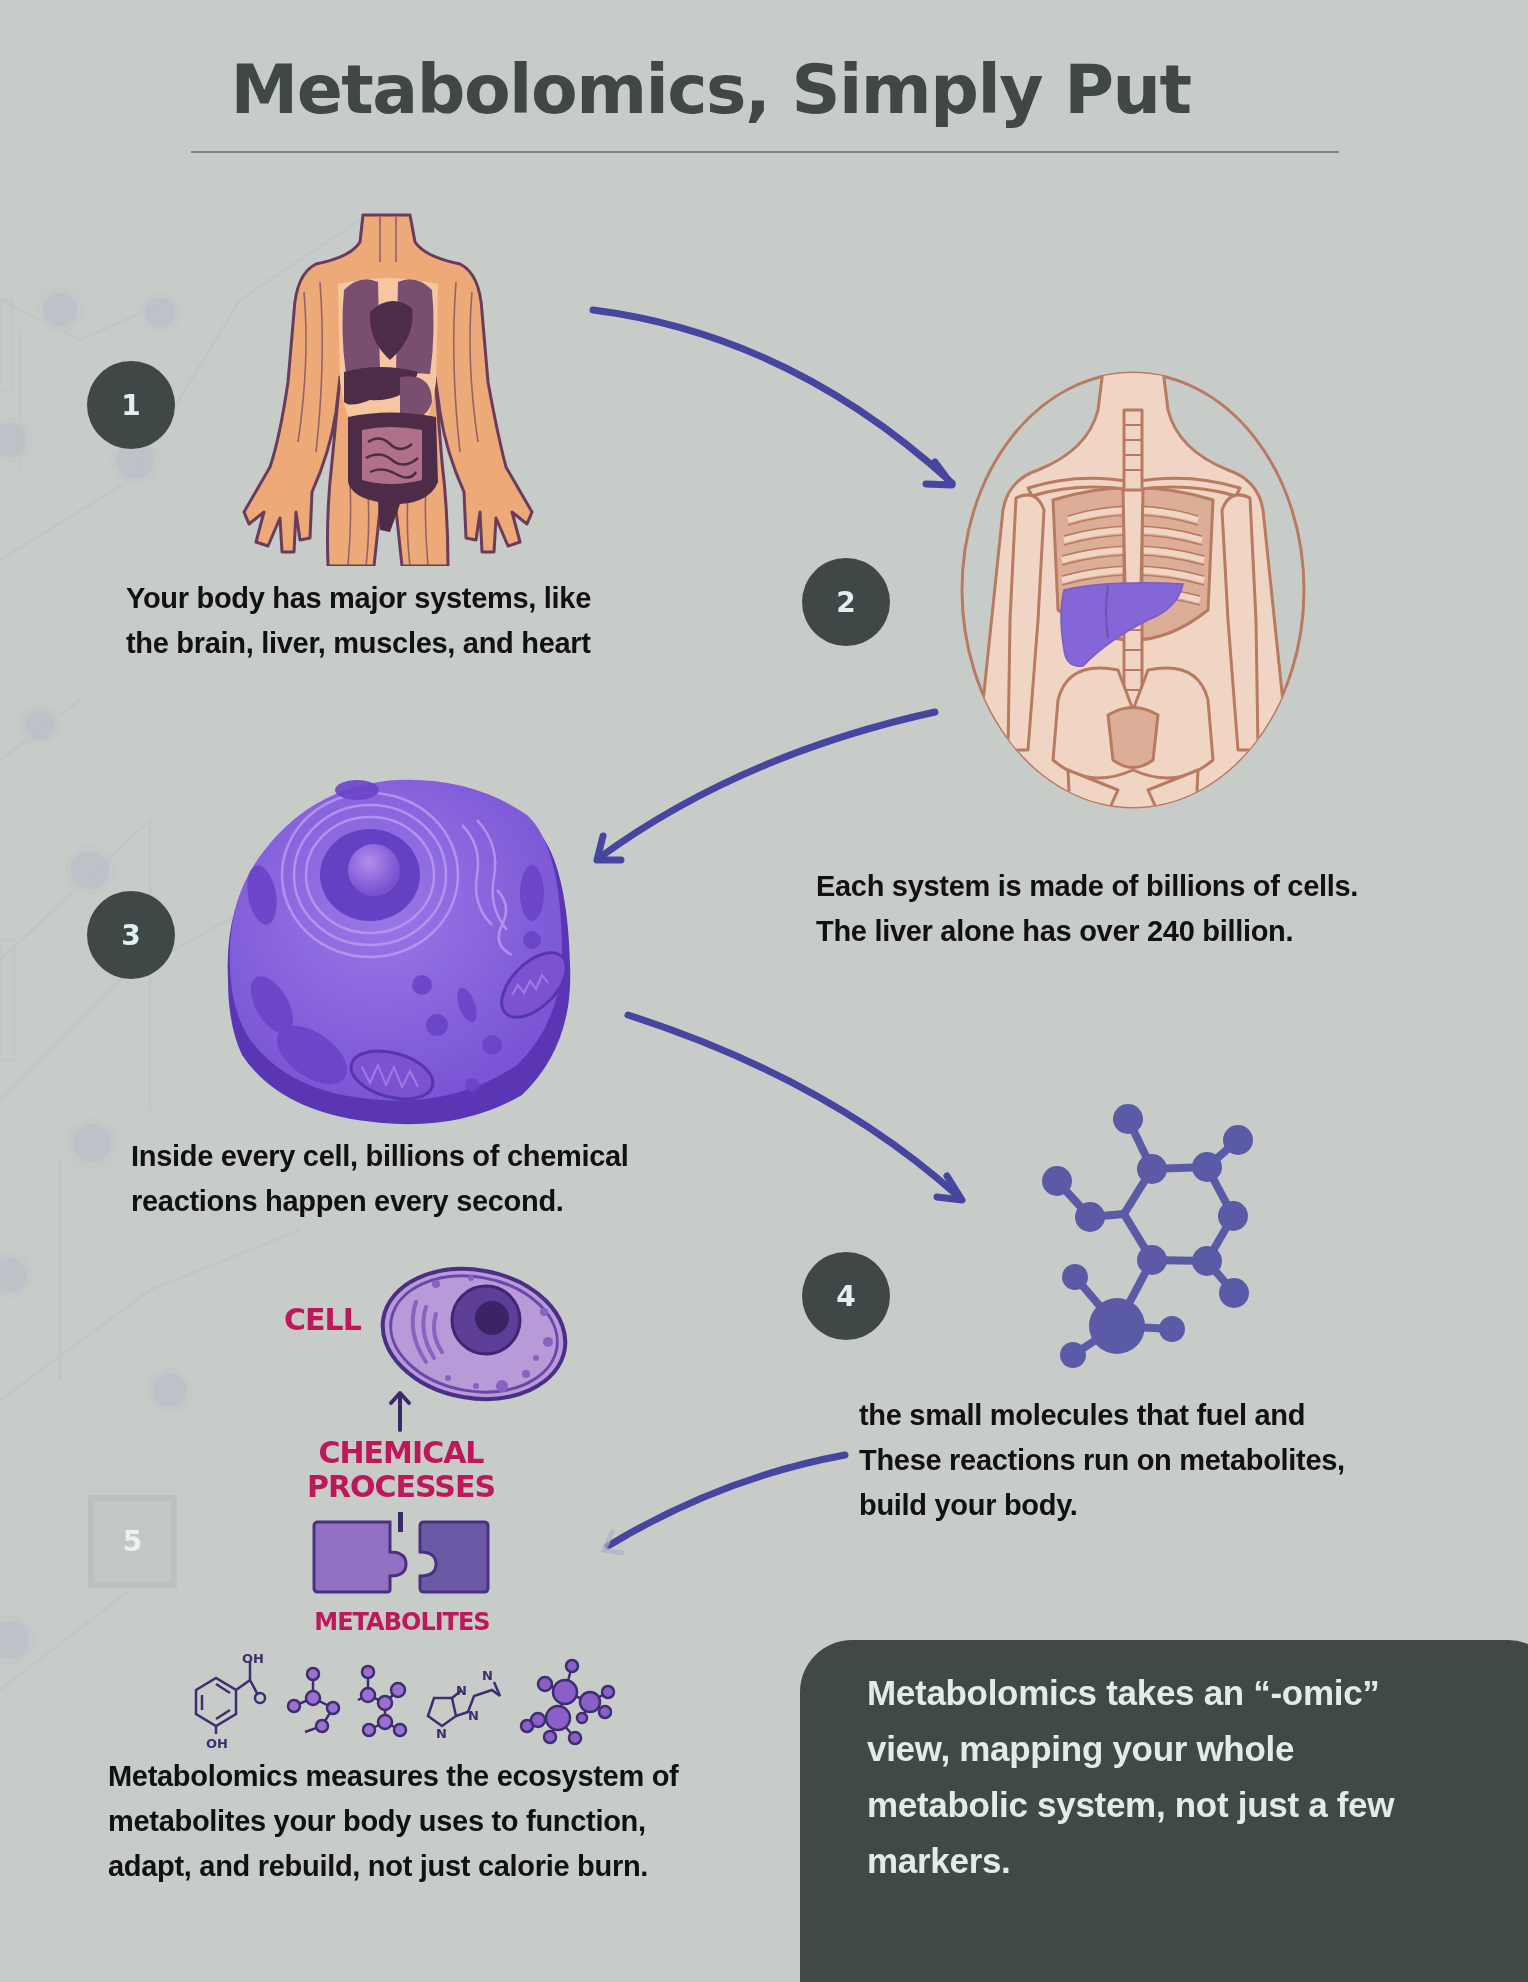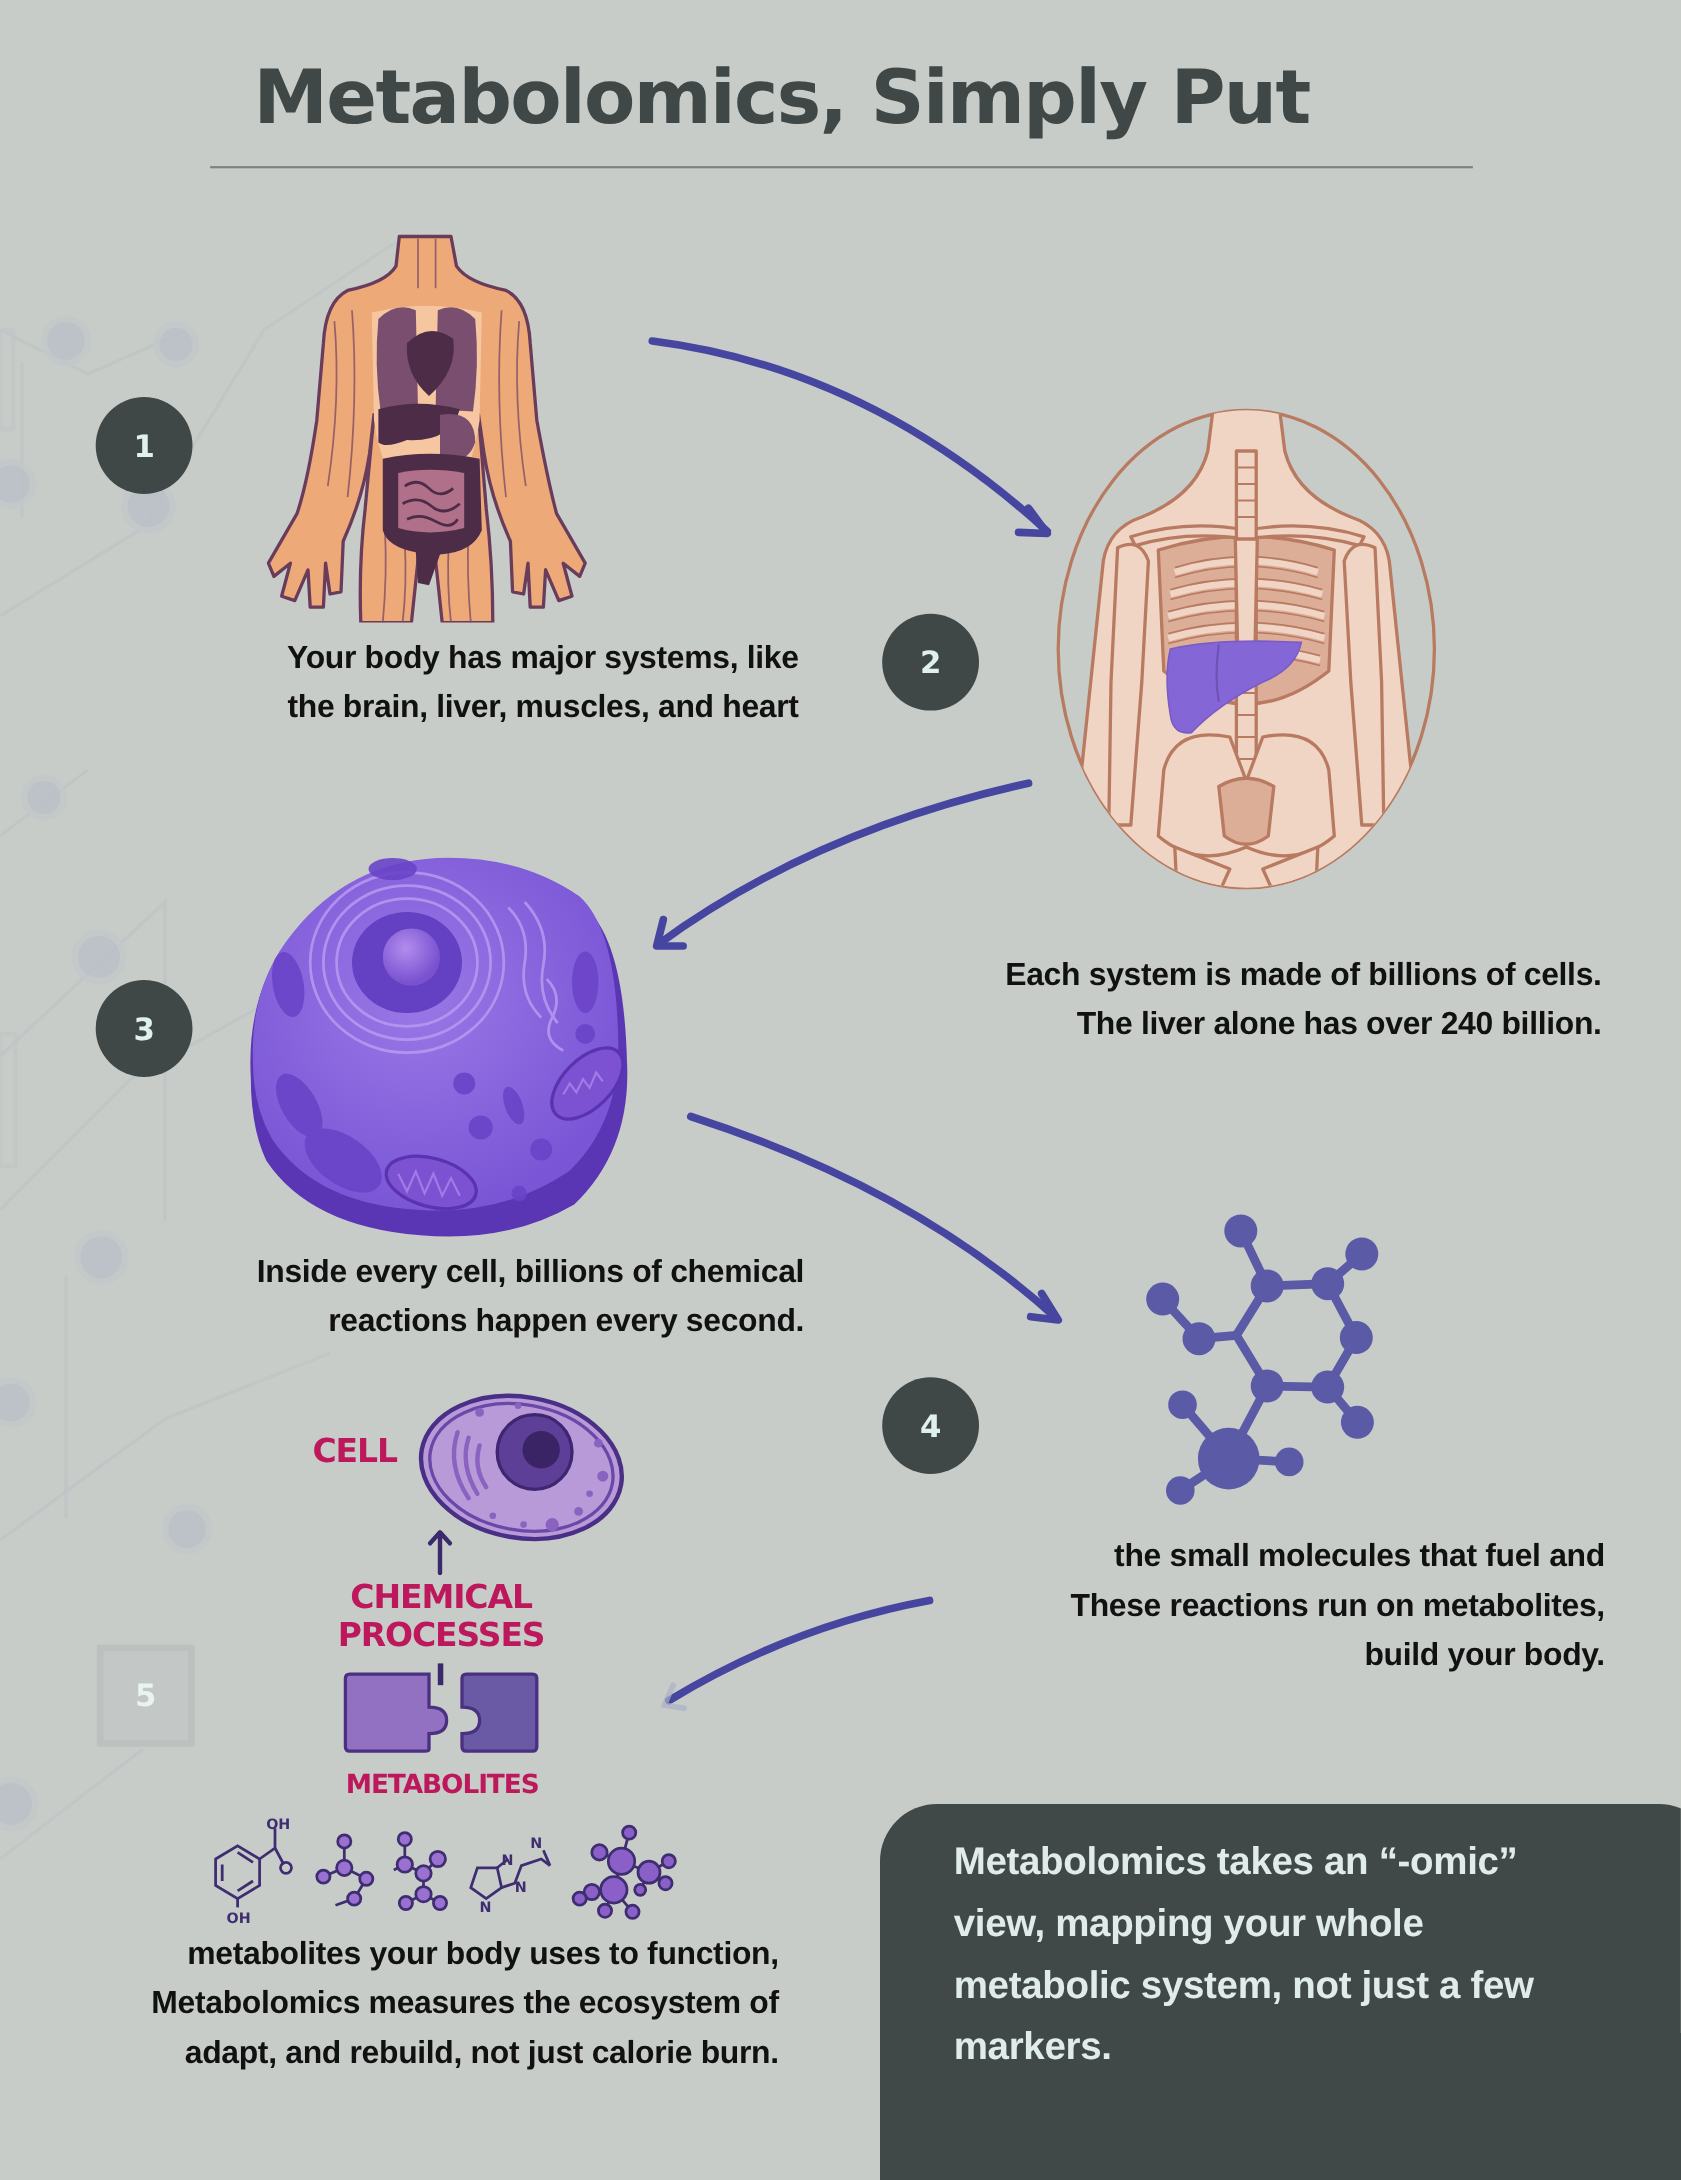--- a/index.html
+++ b/index.html
@@ -18,21 +18,21 @@
   .badge {
     position: absolute; width: 88px; height: 88px; border-radius: 50%;
     background: #404847; color: #dff0ee; font-family: "DejaVu Sans", sans-serif;
     font-weight: bold; font-size: 28px; display: flex; align-items: center; justify-content: center;
   }
   .badge.faded {
     border-radius: 2px; background: #c3c7c5; border: 6px solid #bcc0be; box-sizing: border-box;
     color: #e9f3f1; width: 89px; height: 93px;
   }
   .caption {
-    position: absolute; text-align: right; font-weight: bold; font-size: 29px;
+    position: absolute; text-align: left; font-weight: bold; font-size: 29px;
     line-height: 45px; color: #111111; white-space: nowrap; letter-spacing: -0.3px;
   }
   .caption div { display: block; }
   .art { position: absolute; }
   .diagram-label {
     position: absolute; font-family: "DejaVu Sans", sans-serif; font-weight: bold;
     color: #be185d; text-align: center; letter-spacing: -1px; white-space: nowrap;
   }
   .summary-box {
     position: absolute; left: 800px; top: 1640px; width: 760px; height: 400px;
@@ -395,22 +395,22 @@
     <circle cx="422" cy="78" r="5"></circle>
       <circle cx="398" cy="78" r="12"></circle>
       <circle cx="378" cy="80" r="7"></circle>
     <circle cx="367" cy="86" r="6"></circle>
       <circle cx="390" cy="97" r="6"></circle>
       <circle cx="415" cy="98" r="6"></circle>
   </g>
 </svg>
 
 <div class="caption" style="left:108px;top:1754px;width:600px;">
+  <div>Metabolomics measures the ecosystem of</div>
   <div>metabolites your body uses to function,</div>
-  <div>Metabolomics measures the ecosystem of</div>
   <div>adapt, and rebuild, not just calorie burn.</div>
 </div>
 
 <div class="summary-box"></div>
 <div class="summary-text">
   <div>Metabolomics takes an “-omic”</div>
   <div>view, mapping your whole</div>
   <div>metabolic system, not just a few</div>
   <div>markers.</div>
 </div>

